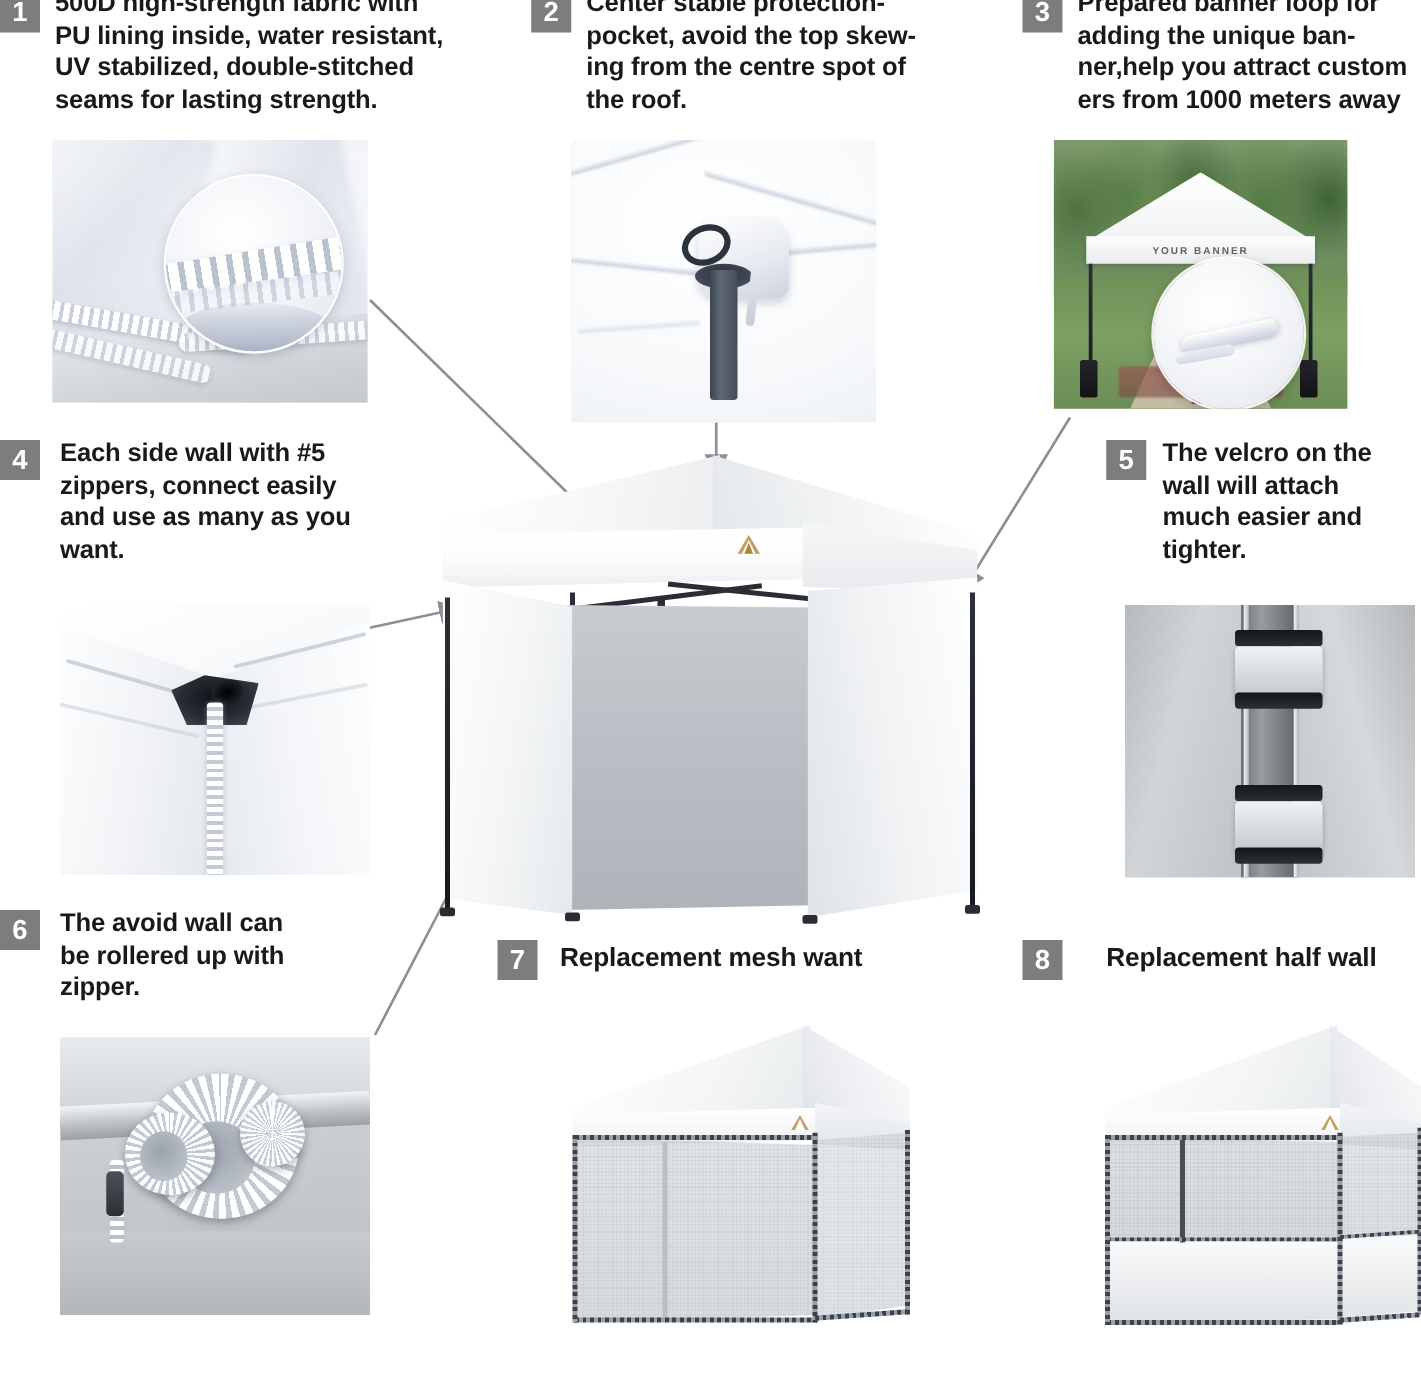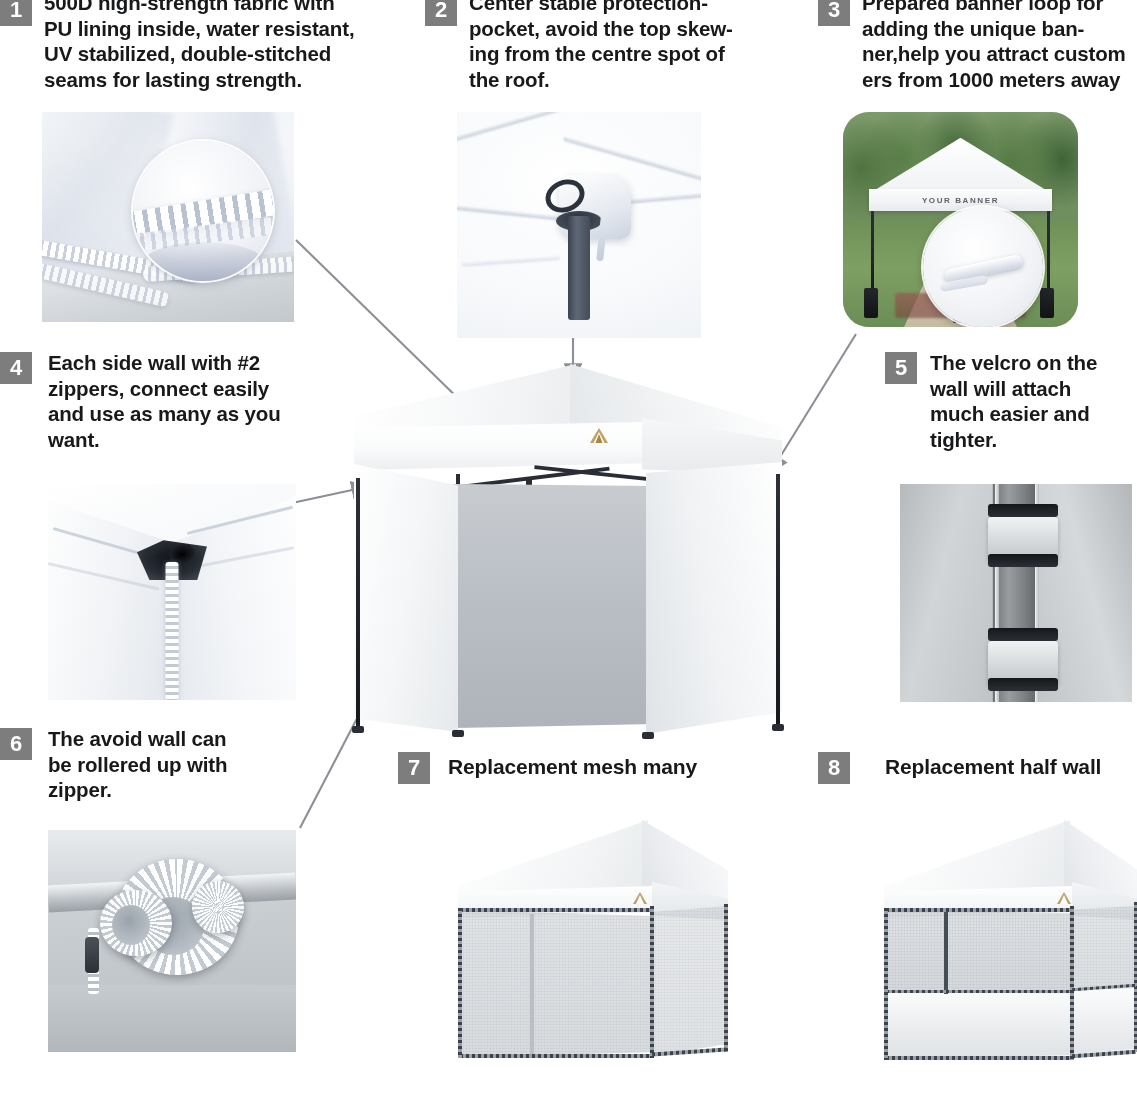--- a/index.html
+++ b/index.html
@@ -469,21 +469,21 @@
     <div class="p2-pole"></div>
     <div class="p2-strap"></div>
   </div>
 
   <div class="badge" style="left:818px; top:-6px;">3</div>
   <div class="caption" style="left:862px; top:-10px; width:300px;">Prepared banner loop for
 adding the unique ban-
 ner,help you attract custom
 ers from 1000 meters away</div>
 
-  <div class="photo" style="left:843px; top:112px; width:235px; height:215px;border-radius:26px;">
+  <div class="photo" style="left:843px; top:112px; width:235px; height:215px;">
     <div class="p3-sky"></div>
     <div class="p3-trees"></div>
     <div class="p3-grass"></div>
     <div class="p3-path"></div>
     <div class="p3-mat"></div>
     <div class="p3-canopy-roof"></div>
     <div class="p3-valance">
       <span class="p3-banner-text">YOUR BANNER</span>
     </div>
     <div class="p3-leg" style="left:12%;"></div>
@@ -492,21 +492,21 @@
     <div class="p3-weight" style="left:9%; top:82%;"></div>
     <div class="p3-weight" style="left:47%; top:84%;"></div>
     <div class="p3-weight" style="left:84%; top:82%;"></div>
     <div class="p3-lens">
       <div class="loop"></div>
       <div class="loop2"></div>
     </div>
   </div>
 
   <div class="badge" style="left:0px; top:352px;">4</div>
-  <div class="caption" style="left:48px; top:350px; width:310px;">Each side wall with #2
+  <div class="caption" style="left:48px; top:350px; width:310px;">Each side wall with #5
 zippers, connect easily
 and use as many as you
 want.</div>
 
   <div class="photo" style="left:48px; top:484px; width:248px; height:216px;">
     <div class="p4-bg"></div>
     <div class="p4-wallL"></div>
     <div class="p4-wallR"></div>
     <div class="p4-creaseL" style="left:2%; top:20%; width:44%; transform:rotate(16deg);"></div>
     <div class="p4-creaseL" style="left:0%; top:36%; width:46%; transform:rotate(13deg); opacity:.6;"></div>
@@ -592,21 +592,21 @@
 
     <div class="t-leg" style="left:8px; top:120px; height:250px;"></div>
     <div class="t-leg" style="left:428px; top:116px; height:252px;"></div>
     <div class="t-foot" style="left:4px; top:368px;"></div>
     <div class="t-foot" style="left:104px; top:372px;"></div>
     <div class="t-foot" style="left:294px; top:374px;"></div>
     <div class="t-foot" style="left:424px; top:366px;"></div>
   </div>
 
   <div class="badge" style="left:398px; top:752px;">7</div>
-  <div class="caption single" style="left:448px; top:754px; width:330px;">Replacement mesh many</div>
+  <div class="caption single" style="left:448px; top:754px; width:330px;">Replacement mesh want</div>
 
   <div class="bt" style="left:452px; top:806px; width:282px; height:266px;">
 
     <div class="bt-roofL" style="left:6px; top:14px; width:190px; height:92px;
          clip-path: polygon(100% 0, 100% 86%, 0 100%, 0 72%);"></div>
     <div class="bt-roofR" style="left:190px; top:14px; width:86px; height:96px;
          clip-path: polygon(0 0, 100% 52%, 100% 100%, 0 90%);"></div>
 
     <div class="bt-valF" style="left:6px; top:80px; width:196px; height:32px;
          clip-path: polygon(0 18%, 100% 0, 100% 82%, 0 100%);"></div>

